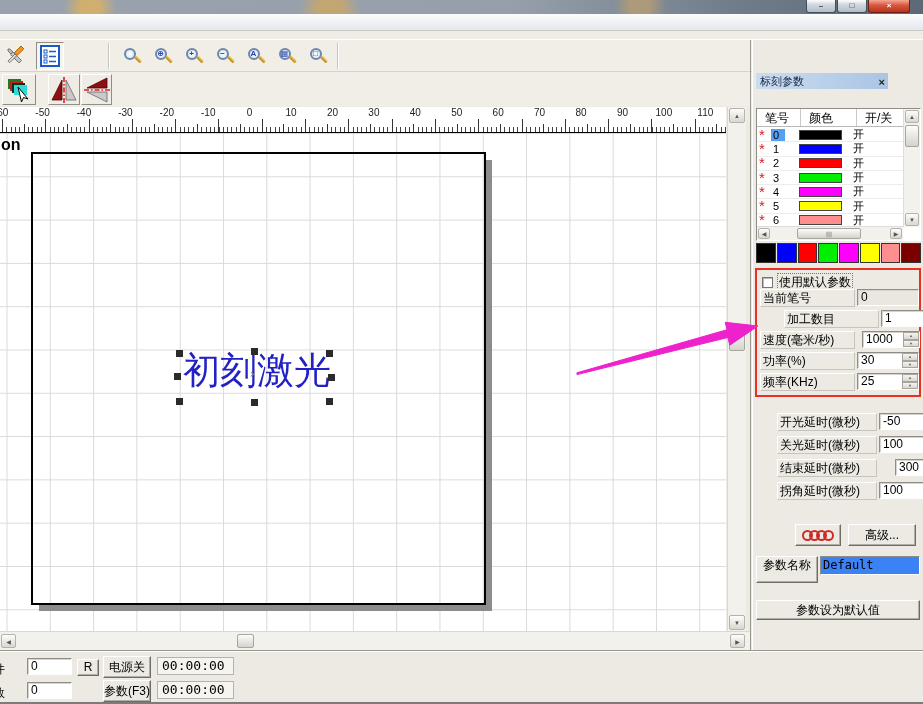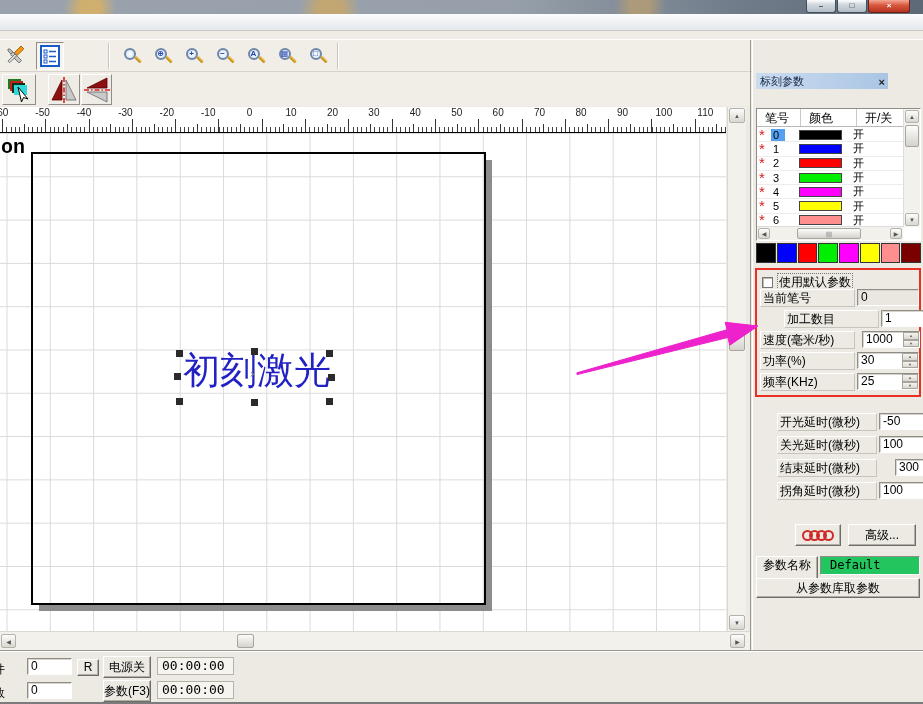--- a/index.html
+++ b/index.html
@@ -58,21 +58,21 @@
   .ruler-labels span { width:43.3px; text-align:center; font-size:10px; color:#222; line-height:12px; }
 
   
   .canvas { position:absolute; left:0; top:133px; width:726px; height:498px; background:#fff; overflow:hidden;
     background-image:
       linear-gradient(to right,#dadada 1px,transparent 1px),
       linear-gradient(to bottom,#dadada 1px,transparent 1px);
     background-size:43.3px 43.3px; background-position:6.5px 0; }
   .work-rect { position:absolute; left:31px; top:19px; width:455px; height:453px;
     border:2px solid #000; box-shadow:7px 7px 0 -1px #8c8c8c; }
-  .watermark { position:absolute; left:1px; top:3px; font-weight:bold; font-size:20px; color:#000;font-family:Liberation Mono, monospace; }
+  .watermark { position:absolute; left:1px; top:3px; font-weight:bold; font-size:16px; color:#000; }
   .sel-text { position:absolute; left:183px; top:213px; width:150px; font-family:"DejaVu Serif","Liberation Serif",serif;
     font-size:37px; color:#2121c4; white-space:nowrap; }
   .handle { position:absolute; width:7px; height:7px; background:#2b2b2b; }
   .center-mark { position:absolute; font-size:10px; color:#777; }
 
   
   .sb { position:absolute; background:#f2f1ec; }
   .sb-btn { position:absolute; background:linear-gradient(#fdfdfd,#d9d7d0); border:1px solid #b4b2aa;
     border-radius:2px; color:#555; font-size:6px; text-align:center; }
   .sb-thumb { position:absolute; background:linear-gradient(#fcfcfb,#d5d3cc); border:1px solid #a7a59d;
@@ -124,23 +124,23 @@
   .spin span { flex:1; background:linear-gradient(#f6f4ee,#d9d7d0); border:1px solid #a7a59d;
     font-size:4px; line-height:5px; text-align:center; color:#666; }
 
   .btn { background:#eceae3; border-top:1px solid #fff; border-left:1px solid #fff;
     border-right:1px solid #6e6c66; border-bottom:1px solid #6e6c66;
     box-shadow:inset -1px -1px 0 #b0aea6; font-size:12px; text-align:center; }
   .rings { display:flex; justify-content:center; align-items:center; height:100%; }
   .rings i { width:11px; height:11px; border:2px solid #cf2b2b; border-radius:50%; margin-left:-4px; background:transparent; }
   .rings i:first-child { margin-left:0; }
 
-  .pname-field { position:absolute; background:#22c55e; border:1px solid #8f8d86; border-right-color:#fff;
+  .pname-field { position:absolute; background:#3b82f6; border:1px solid #8f8d86; border-right-color:#fff;
     border-bottom-color:#fff; font-family:"DejaVu Sans Mono","Liberation Mono",monospace;
-    font-size:12px; line-height:17px; padding-left:9px; }
+    font-size:12px; line-height:17px; padding-left:2px; }
 
   
   .statusbar { position:absolute; left:0; top:650px; width:923px; height:52px; background:#eceae3;
     border-top:1px solid #9a978f; box-shadow:inset 0 1px 0 #fff; }
   .sb-label { position:absolute; left:-7px; font-size:12px; }
   .sb-field { position:absolute; background:#fff; border:1px solid #8f8d86; border-right-color:#fff;
     border-bottom-color:#fff; box-shadow:inset 1px 1px 0 #d6d4cd; font-size:12px; padding-left:3px; line-height:15px; }
   .time-field { position:absolute; background:#f6f4ee; border:1px solid #b4b2aa; font-size:13px;
     font-family:"DejaVu Sans Mono","Liberation Mono",monospace; line-height:16px; padding-left:4px; }
 
@@ -488,21 +488,21 @@
           <i></i>
           <i></i>
           <i></i>
         </span>
     </div>
     <div class="btn" style="position:absolute; left:95px; top:484px; width:68px; height:22px; line-height:20px;">高级...</div>
 
     <div class="btn" style="position:absolute; left:3px; top:516px; width:62px; height:27px; line-height:17px;">参数名称</div>
     <div class="pname-field" style="left:67px; top:516px; width:100px; height:19px;">Default</div>
 
-    <div class="btn" style="position:absolute; left:3px; top:538px; width:164px; height:20px; line-height:18px;">从参数库取参数</div>
+    <div class="btn" style="position:absolute; left:3px; top:560px; width:164px; height:20px; line-height:18px;">参数设为默认值</div>
   </div>
 
   <div class="statusbar">
     <span class="sb-label" style="top:10px;">件</span>
     <span class="sb-label" style="top:34px;">数</span>
     <div class="sb-field" style="left:27px; top:7px; width:45px; height:17px;">0</div>
     <div class="sb-field" style="left:27px; top:31px; width:45px; height:17px;">0</div>
     <div class="btn" style="position:absolute; left:77px; top:8px; width:22px; height:17px; line-height:15px;">R</div>
     <div class="btn" style="position:absolute; left:103px; top:5px; width:48px; height:22px; line-height:20px;">电源关</div>
     <div class="btn" style="position:absolute; left:103px; top:29px; width:48px; height:22px; line-height:20px;">参数(F3)</div>

